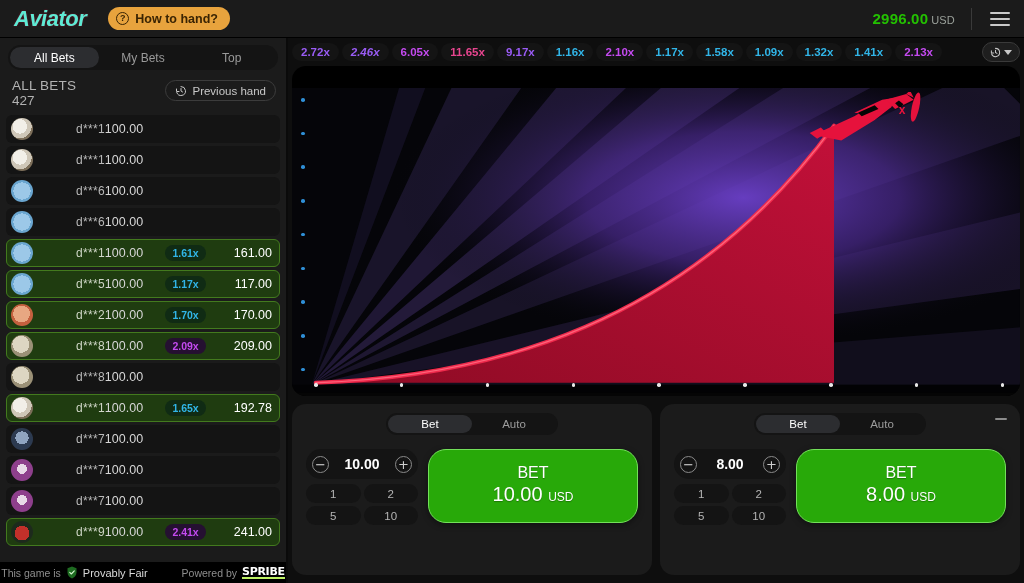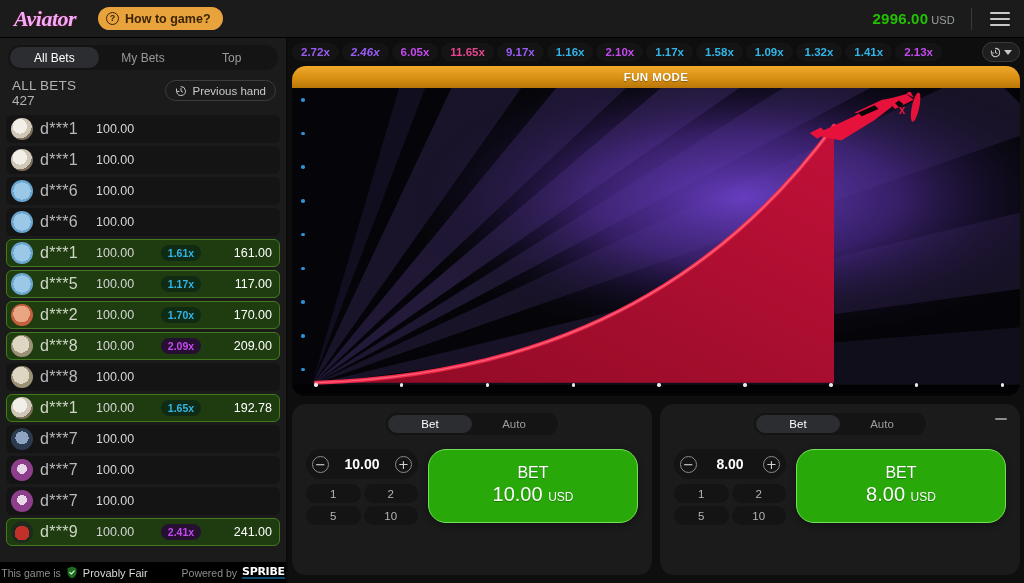--- a/index.html
+++ b/index.html
@@ -14,23 +14,23 @@
 
   
   .topbar {
     height: 38px; flex: 0 0 38px;
     background: #1b1b1b;
     display: flex; align-items: center;
     padding: 0 12px 0 14px;
     border-bottom: 1px solid #000;
   }
   .logo {
-    font-family: Liberation Serif, serif;
+    font-family: Liberation Sans, sans-serif;
     font-style: italic; font-weight: 700;
-    font-size: 22px; color: #f0abfc;
+    font-size: 22px; color: #5eead4;
     letter-spacing: -0.5px;
     text-shadow: 0 0 2px rgba(229,5,57,.5);
   }
   .howto {
     margin-left: 22px;
     display: flex; align-items: center; gap: 6px;
     background: #e8a33d; color: #3a2403;
     border-radius: 14px; height: 23px;
     padding: 0 12px 0 8px;
     font-size: 12.5px; font-weight: 700;
@@ -115,21 +115,21 @@
     background: #1f3c10;
     border: 1px solid #437a1e;
     box-shadow: 0 0 0 0 rgba(0,0,0,0);
   }
   .avatar {
     width: 22px; height: 22px; border-radius: 50%;
     flex: 0 0 22px; margin-right: 7px;
     background: #3b3b3b;
     overflow: hidden; position: relative;
   }
-  .uname { font-size: 16px; color: #b9b9b9; flex: 1; letter-spacing: .3px; }
+  .uname { font-size: 12px; color: #b9b9b9; flex: 1; letter-spacing: .3px; margin-left: 36px; }
   .row.win .uname { color: #cfd6c6; }
   .bet { width: 62px; text-align: left; font-size: 12.5px; color: #d6d6d6; }
   .xcell { width: 46px; display: flex; justify-content: center; }
   .xbadge {
     font-size: 10.5px; font-weight: 700;
     border-radius: 9px; padding: 2px 7px;
     background: #102b14; color: #31b5e8;
   }
   .xbadge.purple { color: #c44af0; background: #251031; }
   .cash { width: 68px; text-align: right; font-size: 12.5px; color: #fff; font-weight: 400; }
@@ -141,21 +141,21 @@
     gap: 0; font-size: 10.5px; color: #8e8e8e;
   }
   .fair-left { display: flex; align-items: center; gap: 5px; }
   .fair-badge { color: #d8d8d8; font-size: 11px; }
   .shield { width: 12px; height: 13px; }
   .fair-right { display: flex; align-items: center; gap: 5px; margin-left: 34px; }
   .spribe {
     font-family: "DejaVu Sans", sans-serif;
     font-weight: 700; font-size: 11px; color: #fff;
     letter-spacing: -0.3px;
-    border-bottom: 2px solid #0c4a6e;
+    border-bottom: 2px solid #bef264;
     padding-bottom: 0px; line-height: 11px;
   }
 
   
   .main { flex: 1; display: flex; flex-direction: column; background: #0e0e0e; padding: 0 0 8px 0; min-width: 0; }
 
   .historybar {
     height: 28px; flex: 0 0 28px;
     display: flex; align-items: center;
     gap: 3px; padding: 0 4px 0 4px;
@@ -273,21 +273,21 @@
 </style>
 </head>
 <body>
 
 <div class="app">
 
   <div class="topbar">
     <div class="logo">Aviator</div>
     <div class="howto">
       <span class="qmark">?</span>
-      <span>How to game?</span>
+      <span>How to hand?</span>
     </div>
     <div class="topbar-right">
       <div class="balance">
         <span>2996.00</span><span class="cur">USD</span>
       </div>
       <div class="vsep"></div>
       <div class="burger">
           <i></i>
           <i></i>
           <i></i>
@@ -471,21 +471,20 @@
             <path d="M12 3a9 9 0 1 1-8.5 12" fill="none" stroke="#c8c8c8" stroke-width="2.2" stroke-linecap="round"></path>
             <path d="M3 8v5h5" fill="none" stroke="#c8c8c8" stroke-width="2.2" stroke-linecap="round" stroke-linejoin="round"></path>
             <path d="M12 7v5l3.2 2" fill="none" stroke="#c8c8c8" stroke-width="2.2" stroke-linecap="round"></path>
           </svg>
           <span class="caret"></span>
         </div>
       </div>
 
       <div class="gamewrap">
         <div class="game">
-          <div class="funmode">FUN MODE</div>
 
           <div class="plot">
 
             <svg class="rays" viewBox="0 0 736 308" preserveAspectRatio="none">
               <defs>
                 <radialGradient id="glow" cx="62%" cy="36%" r="48%">
                   <stop offset="0%" stop-color="#6a3fc7" stop-opacity="0.95"></stop>
                   <stop offset="45%" stop-color="#4b2a8e" stop-opacity="0.7"></stop>
                   <stop offset="100%" stop-color="#0a0a12" stop-opacity="0"></stop>
                 </radialGradient>

